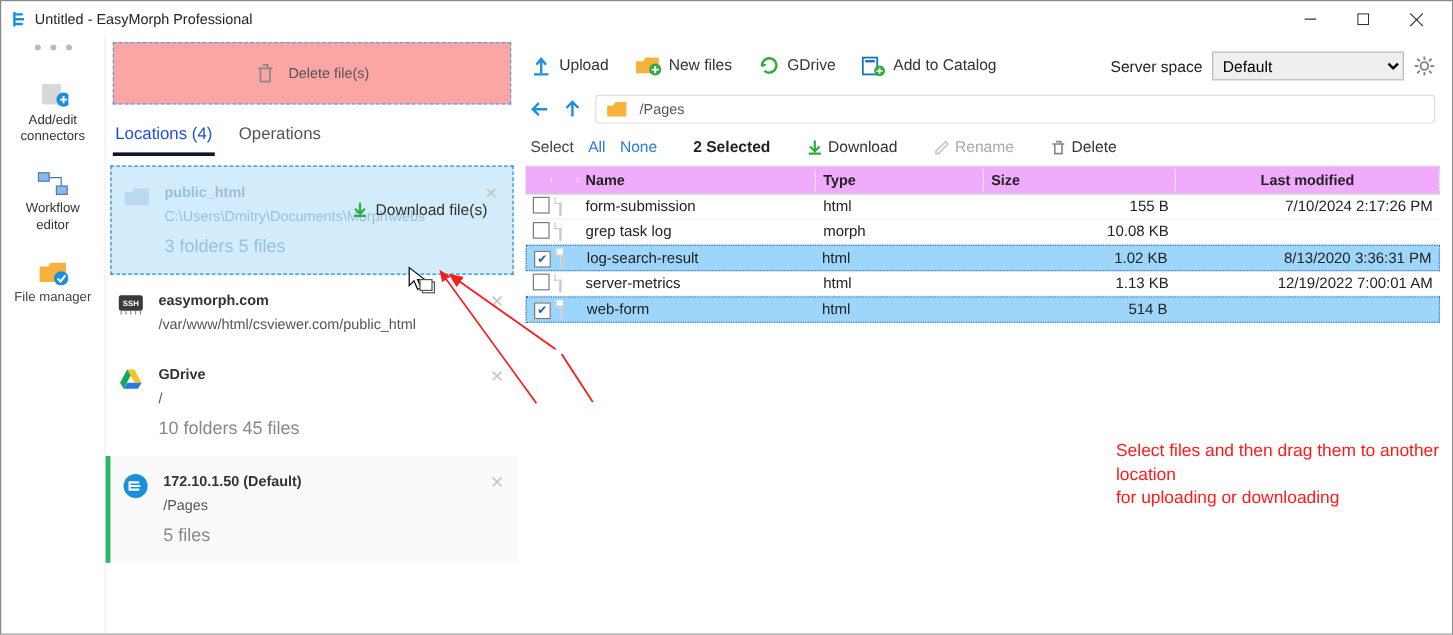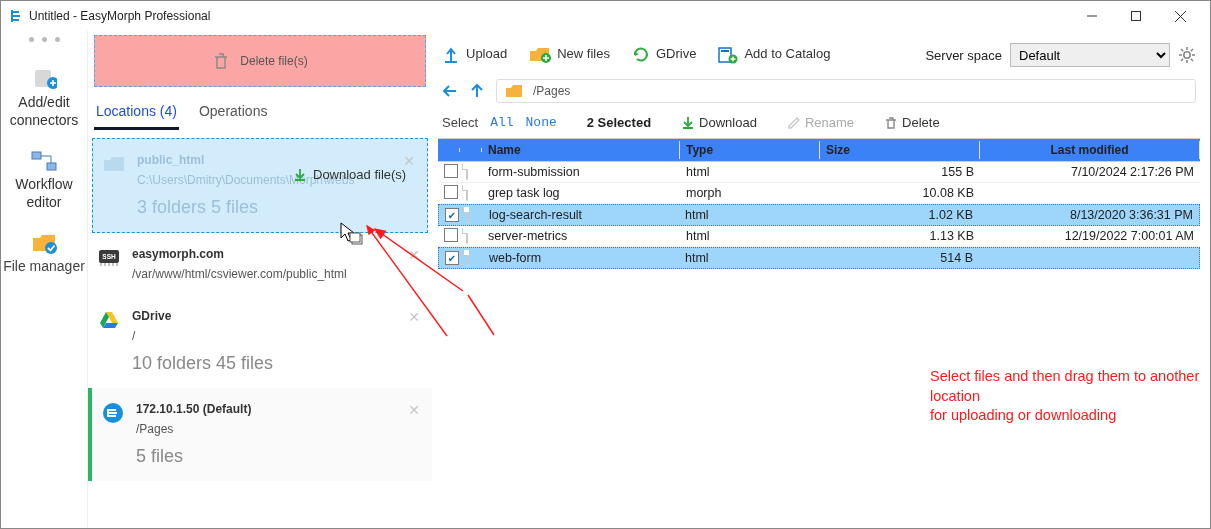--- a/index.html
+++ b/index.html
@@ -7,59 +7,59 @@
   
   .titlebar{height:30px;display:flex;align-items:center;justify-content:space-between;padding:0 8px;}
   .titlebar-left{display:flex;align-items:center;gap:6px;}
   .win-ctrls{display:flex;gap:0;}
   .win-btn{width:44px;height:30px;display:flex;align-items:center;justify-content:center;color:#333;}
   .body{display:flex;height:calc(100% - 30px);}
   
   .leftnav{width:86px;border-right:1px solid #eee;display:flex;flex-direction:column;align-items:center;padding-top:6px;}
   .leftnav .dots{display:flex;gap:8px;margin-bottom:14px;}
   .leftnav .dot{width:5px;height:5px;border-radius:50%;background:#bbb;}
-  .nav-item{width:100%;display:flex;flex-direction:column;align-items:center;gap:2px;padding:10px 0;font-size:14px;color:#333;text-align:center;}
+  .nav-item{width:100%;display:flex;flex-direction:column;align-items:center;gap:2px;padding:10px 0;font-size:11px;color:#333;text-align:center;}
   .nav-item.active{color:#444;}
   .nav-item .ic{width:26px;height:26px;display:flex;align-items:center;justify-content:center;}
   
   .locations{width:344px;display:flex;flex-direction:column;}
   .dropzone{margin:4px 6px 10px 6px;border:1px dashed #49a7e9;height:52px;display:flex;align-items:center;justify-content:center;gap:10px;color:#555;background:#fca5a5;box-sizing:border-box;}
   .tabs{display:flex;gap:18px;padding:0 8px 0 6px;font-size:14px;}
   .tab{padding:6px 2px 8px 2px;color:#555;}
   .tab.active{color:#1d4ed8;border-bottom:3px solid #0f172a;}
   .loc-list{margin-top:8px;display:flex;flex-direction:column;}
   .loc{position:relative;padding:14px 12px 14px 44px;}
   .loc .ic{position:absolute;left:10px;top:14px;width:22px;height:22px;display:flex;align-items:center;justify-content:center;}
   .loc .name{font-weight:600;color:#333;}
   .loc .path{color:#555;margin-top:6px;font-size:12px;}
-  .loc .counts{color:#888;margin-top:10px;font-size:18px;}
+  .loc .counts{color:#888;margin-top:10px;font-size:15px;}
   .loc .close{position:absolute;right:12px;top:14px;color:#c6c6c6;font-size:14px;}
   .loc.drop{background:#d3ecfb;border:1px dashed #1a8fdb;margin:0 4px;}
   .loc.drop .name,.loc.drop .path,.loc.drop .counts{color:#9bbfd8;}
   .loc.drop .hint{position:absolute;left:200px;top:28px;color:#333;display:flex;align-items:center;gap:6px;font-size:13px;}
   .loc.sel{border-left:4px solid #29b765;background:#fafafa;}
   
   .main{flex:1;display:flex;flex-direction:column;padding:6px 10px 0 6px;position:relative;}
   .toolbar{display:flex;align-items:center;gap:22px;padding:6px 4px 10px 4px;}
   .tbtn{display:flex;gap:6px;color:#333;font-size:13px;}
   .spacer{flex:1;}
   .server-space{display:flex;align-items:center;gap:8px;font-size:13px;}
   .server-space select{border:1px solid #bbb;height:24px;width:160px;font-family:inherit;font-size:13px;padding:0 4px;}
   .crumb{display:flex;align-items:center;gap:12px;padding:2px 4px 10px 4px;}
   .crumb .path{flex:1;border:1px solid #ddd;border-radius:3px;padding:4px 8px;color:#555;display:flex;align-items:center;gap:10px;}
   .selrow{display:flex;align-items:center;gap:12px;padding:2px 4px 8px 4px;font-size:13px;}
   .selrow .lbl{color:#444;}
-  .selrow .lnk{color:#2a7bd6;font-family:Liberation Mono, monospace;}
+  .selrow .lnk{color:#2a7bd6;}
   .selrow .cnt{font-weight:bold;margin-left:18px;}
   .selrow .act{display:flex;align-items:center;gap:4px;margin-left:18px;color:#333;}
   .selrow .act.dis{color:#aaa;}
   
   .tbl{border-top:1px solid #cfcfcf;}
   .thead,.trow{display:grid;grid-template-columns:22px 22px 1fr 140px 160px 220px;align-items:center;padding:0;}
-  .thead{background:#3b82f6;font-weight:600;border-bottom:1px solid #cfcfcf;height:22px;}
+  .thead{background:#f0abfc;font-weight:600;border-bottom:1px solid #cfcfcf;height:22px;}
   .thead>div{border-right:1px solid #e4e4e4;padding:2px 6px;}
   .trow{height:20px;font-size:12.5px;border-bottom:1px solid #f0f0f0;}
   .trow>div{padding:1px 6px;white-space:nowrap;overflow:hidden;}
   .trow .nm{display:flex;align-items:center;gap:6px;}
   .trow.sel{background:#9ed6fb;border:1px dotted #3a77c2;}
   .trow .sz,.trow .mod{text-align:right;}
   .chk{width:12px;height:12px;border:1px solid #7a7a7a;display:inline-flex;align-items:center;justify-content:center;font-size:10px;color:#1668b5;background:#fff;}
   .fic{width:14px;height:16px;border:1px solid #c9c9c9;border-radius:1px;position:relative;background:#fff;}
   .fic::after{content:"";position:absolute;right:-1px;top:-1px;width:5px;height:5px;border-left:1px solid #c9c9c9;border-bottom:1px solid #c9c9c9;background:#fff;}
   

